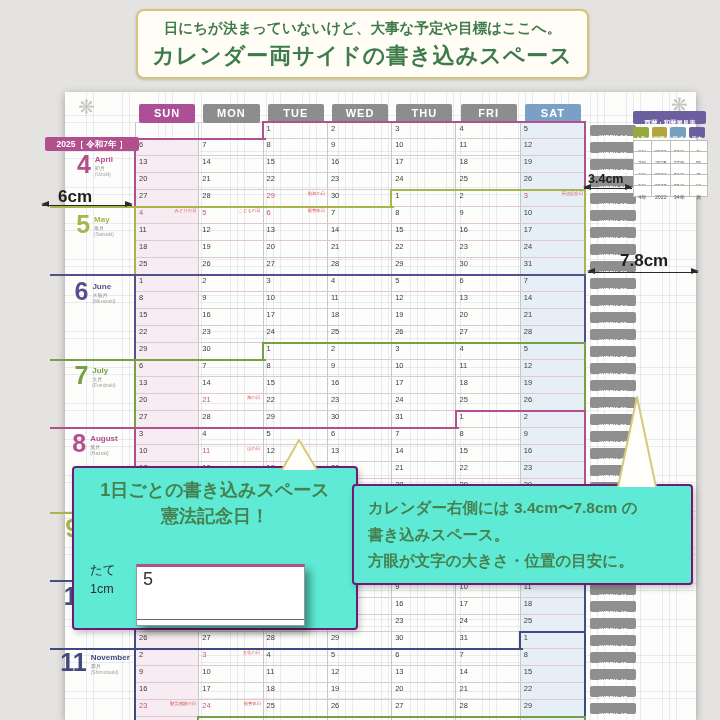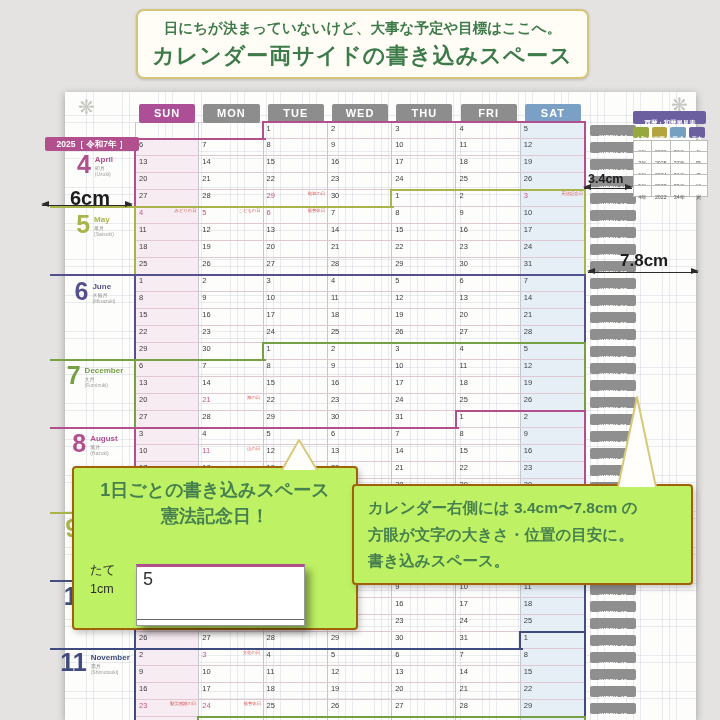--- a/index.html
+++ b/index.html
@@ -62,21 +62,21 @@
            text-align:center;z-index:5;}
   .rt-cell span{display:inline-block;font-size:7px;color:#555;line-height:9.5px;transform:scale(.75);}
   
   .measure{position:absolute;height:0;border-top:1.6px solid #2a2a2a;z-index:7;}
   .measure:before,.measure:after{content:"";position:absolute;top:-4.6px;width:0;height:0;
      border-style:solid;}
   .measure:before{left:-1px;border-width:3.5px 8px 3.5px 0;border-color:transparent #2a2a2a transparent transparent;}
   .measure:after{right:-1px;border-width:3.5px 0 3.5px 8px;border-color:transparent transparent transparent #2a2a2a;}
   .mlab{position:absolute;font-weight:bold;color:#1d1d1d;z-index:7;}
   
-  .bubble{position:absolute;background:#bef264;border:2px solid #a16207;border-radius:4px;
+  .bubble{position:absolute;background:#5eead4;border:2px solid #701a75;border-radius:4px;
           box-shadow:2px 3px 6px rgba(0,0,0,.22);z-index:20;box-sizing:border-box;}
   .bubble-tail{position:absolute;z-index:21;}
   #bubbleLeft{left:72px;top:466px;width:286px;height:164px;}
   #bubbleRight{left:352px;top:484px;width:341px;height:101px;}
   .bl-line{position:absolute;left:0;width:100%;text-align:center;font-size:18px;font-weight:bold;color:#47804f;}
   .yoko{position:absolute;left:60px;top:69px;width:168px;text-align:center;font-size:13px;color:#2e2e2e;}
   .tate{position:absolute;left:16px;top:93px;font-size:12.5px;color:#2e2e2e;line-height:1.55;}
   .mini-cell{position:absolute;left:62px;top:96px;width:167px;height:58px;background:#fff;
              border:1px solid #979797;border-top:3px solid #b2508e;
              box-shadow:5px 6px 8px rgba(0,0,0,.40);}
@@ -947,21 +947,21 @@
         </div>
       </div>
       <div class="seg" style="left: 261.6px; top: 342px; width: 324.4px; height: 2px; background: rgb(117, 160, 67);"></div>
       <div class="seg" style="left: 261.6px; top: 342px; width: 2px; height: 19px; background: rgb(117, 160, 67);"></div>
       <div class="seg" style="left: 50px; top: 359px; width: 215.6px; height: 2px; background: rgb(117, 160, 67);"></div>
       <div class="seg" style="left: 134px; top: 359px; width: 2px; height: 70px; background: rgb(117, 160, 67);"></div>
       <div class="seg" style="left: 584px; top: 342px; width: 2px; height: 70px; background: rgb(117, 160, 67);"></div>
       <div class="mlabel" style="top: 363px;">
         <div class="mnum" style="color: rgb(117, 160, 67);">7</div>
         <div class="mtxt">
-          <div class="mname" style="color: rgb(117, 160, 67);">December</div>
+          <div class="mname" style="color: rgb(117, 160, 67);">July</div>
           <div class="mjp">文月</div>
           <div class="mro">(Fumizuki)</div>
         </div>
       </div>
       <div class="seg" style="left: 454.5px; top: 410px; width: 131.5px; height: 2px; background: rgb(178, 80, 142);"></div>
       <div class="seg" style="left: 454.5px; top: 410px; width: 2px; height: 19px; background: rgb(178, 80, 142);"></div>
       <div class="seg" style="left: 50px; top: 427px; width: 408.5px; height: 2px; background: rgb(178, 80, 142);"></div>
       <div class="seg" style="left: 134px; top: 427px; width: 2px; height: 87px; background: rgb(178, 80, 142);"></div>
       <div class="seg" style="left: 584px; top: 410px; width: 2px; height: 87px; background: rgb(178, 80, 142);"></div>
       <div class="mlabel" style="top: 431px;">
@@ -1037,21 +1037,21 @@
       <div class="rt-cell" style="left: 632.5px; top: 173.9px; width: 19.7px; height: 12.3px;"><span>5年</span></div>
       <div class="rt-cell" style="left: 651.2px; top: 173.9px; width: 19.7px; height: 12.3px;"><span>2023</span></div>
       <div class="rt-cell" style="left: 669.9px; top: 173.9px; width: 19.7px; height: 12.3px;"><span>35年</span></div>
       <div class="rt-cell" style="left: 688.6px; top: 173.9px; width: 19.7px; height: 12.3px;"><span>卯</span></div>
       <div class="rt-cell" style="left: 632.5px; top: 185.2px; width: 19.7px; height: 12.3px;"><span>4年</span></div>
       <div class="rt-cell" style="left: 651.2px; top: 185.2px; width: 19.7px; height: 12.3px;"><span>2022</span></div>
       <div class="rt-cell" style="left: 669.9px; top: 185.2px; width: 19.7px; height: 12.3px;"><span>34年</span></div>
       <div class="rt-cell" style="left: 688.6px; top: 185.2px; width: 19.7px; height: 12.3px;"><span>寅</span></div>
     </div>
 
-  <div class="mlab" style="left:70px;top:187px;font-size:20px;">6cm</div>
+  <div class="mlab" style="left:58px;top:187px;font-size:17px;">6cm</div>
   <div class="measure" style="left:42px;top:205px;width:90px;"></div>
 
   <div class="mlab" style="left:588px;top:172px;font-size:12.5px;">3.4cm</div>
   <div class="measure" style="left:584px;top:188px;width:48px;"></div>
 
   <div class="mlab" style="left:620px;top:251px;font-size:17px;">7.8cm</div>
   <div class="measure" style="left:588px;top:272px;width:110px;"></div>
 
   <div class="bubble" id="bubbleLeft">
     <div class="bl-line" style="top:10px;">1日ごとの書き込みスペース</div>
@@ -1064,21 +1064,21 @@
       <div class="num">5</div>
     </div>
   </div>
   <svg class="bubble-tail" style="left:276px;top:437px;" width="48" height="34">
     <path d="M6,33 L23,3 L41,33" fill="#fffefb" stroke="#d7c87a" stroke-width="2" stroke-linejoin="round"></path>
   </svg>
 
   <div class="bubble" id="bubbleRight">
     <div class="br-text">
       <div>カレンダー右側には 3.4cm〜7.8cm の</div>
+      <div>書き込みスペース。</div>
       <div>方眼が文字の大きさ・位置の目安に。</div>
-      <div>書き込みスペース。</div>
     </div>
   </div>
   <svg class="bubble-tail" style="left:612px;top:393px;" width="50" height="95">
     <path d="M6,94 L25,4 L44,94" fill="#fffefb" stroke="#d7c87a" stroke-width="2" stroke-linejoin="round"></path>
   </svg>
 
 </div>
 
 </body></html>

